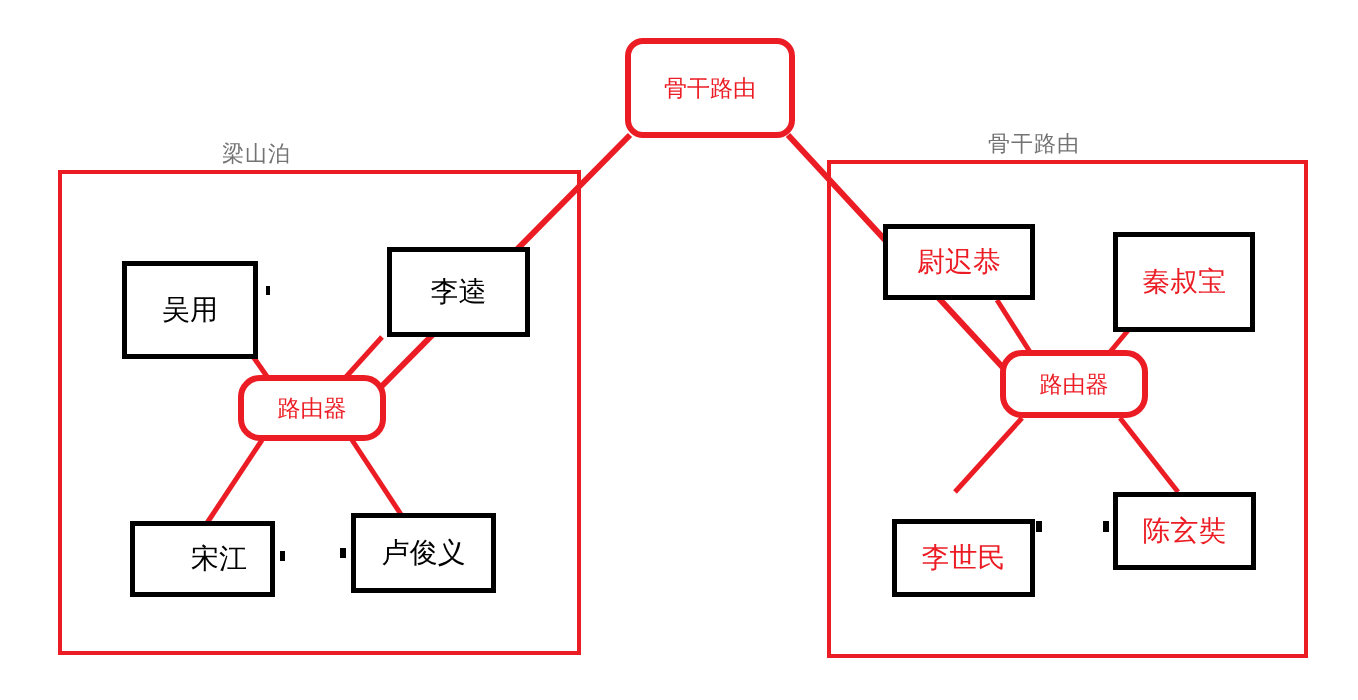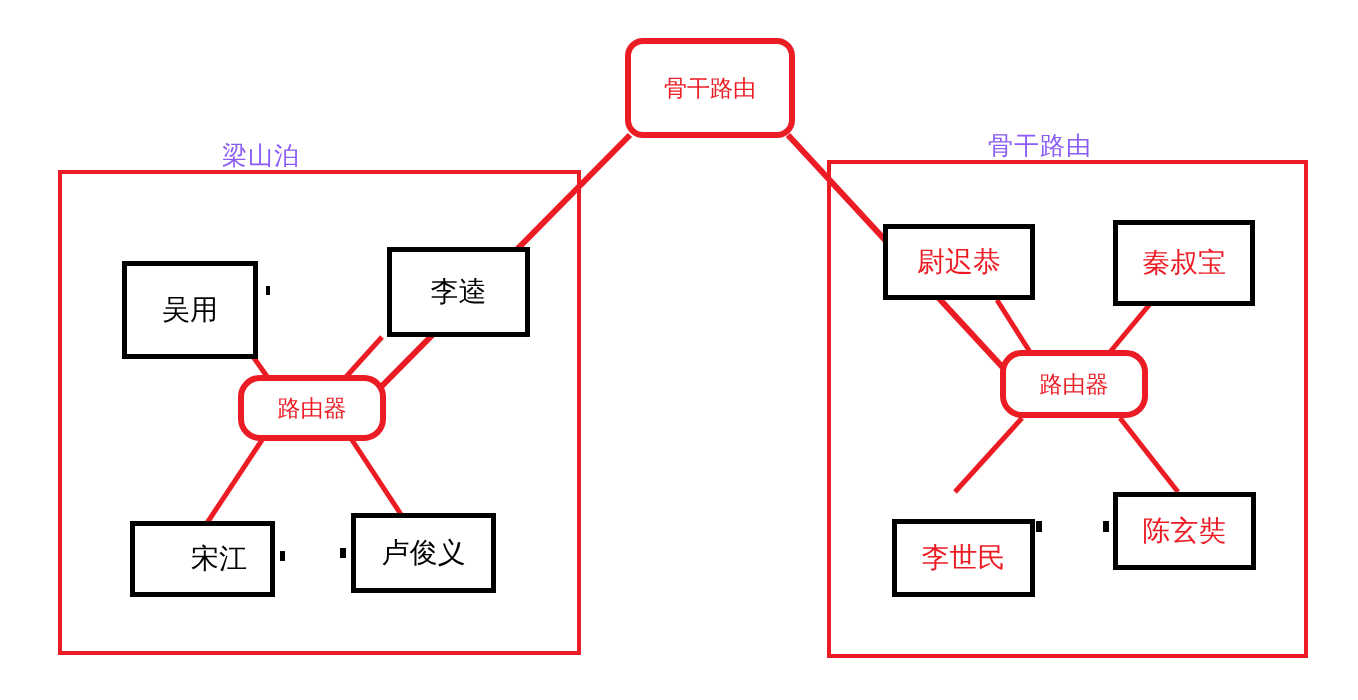--- a/index.html
+++ b/index.html
@@ -30,22 +30,22 @@
 
   
   .group-box {
     position: absolute;
     border: 4px solid #ec1c24;
     box-sizing: border-box;
     background: transparent;
   }
   .group-label {
     position: absolute;
-    color: #8b5cf6;
-    font-size: 25px;
+    color: #737373;
+    font-size: 22px;
     line-height: 1;
     letter-spacing: 1px;
     white-space: nowrap;
     font-family: "DejaVu Serif", "Liberation Serif", serif;
   }
 
   
   .host {
     position: absolute;
     border: 5px solid #000000;
@@ -129,21 +129,21 @@
   <div class="router" id="router-0" style="left: 238px; top: 375px; width: 148px; height: 66px;">
     <span>路由器</span>
   </div>
 
   <div class="group-label" id="group-label-1" style="left: 988px; top: 133px;">骨干路由</div>
   <div class="group-box" id="group-box-1" style="left: 827px; top: 160px; width: 481px; height: 498px;"></div>
 
   <div class="host red-text" id="host-1-0" style="left: 883px; top: 224px; width: 152px; height: 76px;">
     <span>尉迟恭</span>
   </div>
-  <div class="host red-text" id="host-1-1" style="left: 1113px; top: 220px; width: 142px; height: 86px;">
+  <div class="host red-text" id="host-1-1" style="left: 1113px; top: 232px; width: 142px; height: 100px;">
     <span>秦叔宝</span>
   </div>
   <div class="host red-text" id="host-1-2" style="left: 892px; top: 492px; width: 143px; height: 78px; margin-top: 27px;">
     <span>李世民</span>
   </div>
   <div class="host red-text" id="host-1-3" style="left: 1113px; top: 492px; width: 143px; height: 78px;">
     <span>陈玄奘</span>
   </div>
 
   <div class="router" id="router-1" style="left: 1000px; top: 350px; width: 148px; height: 68px;">

